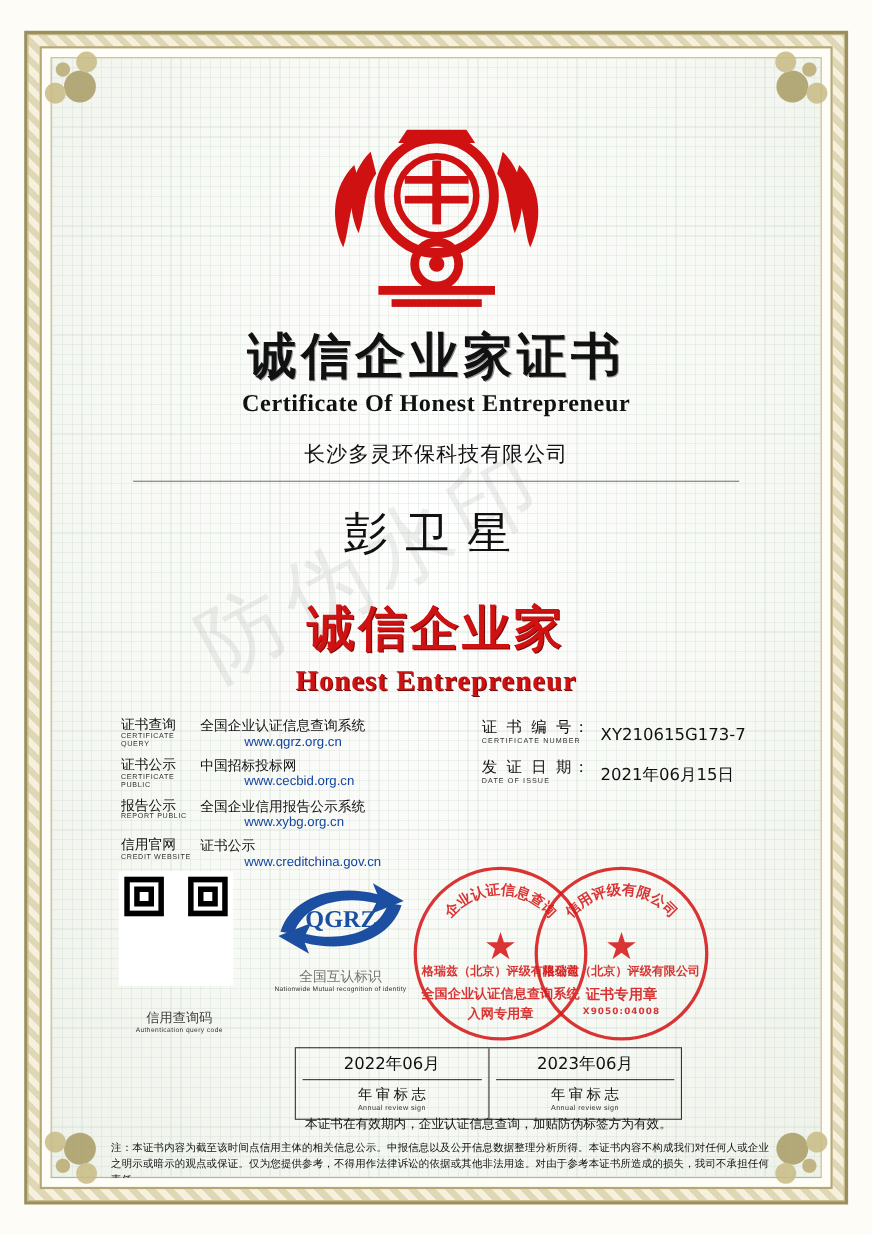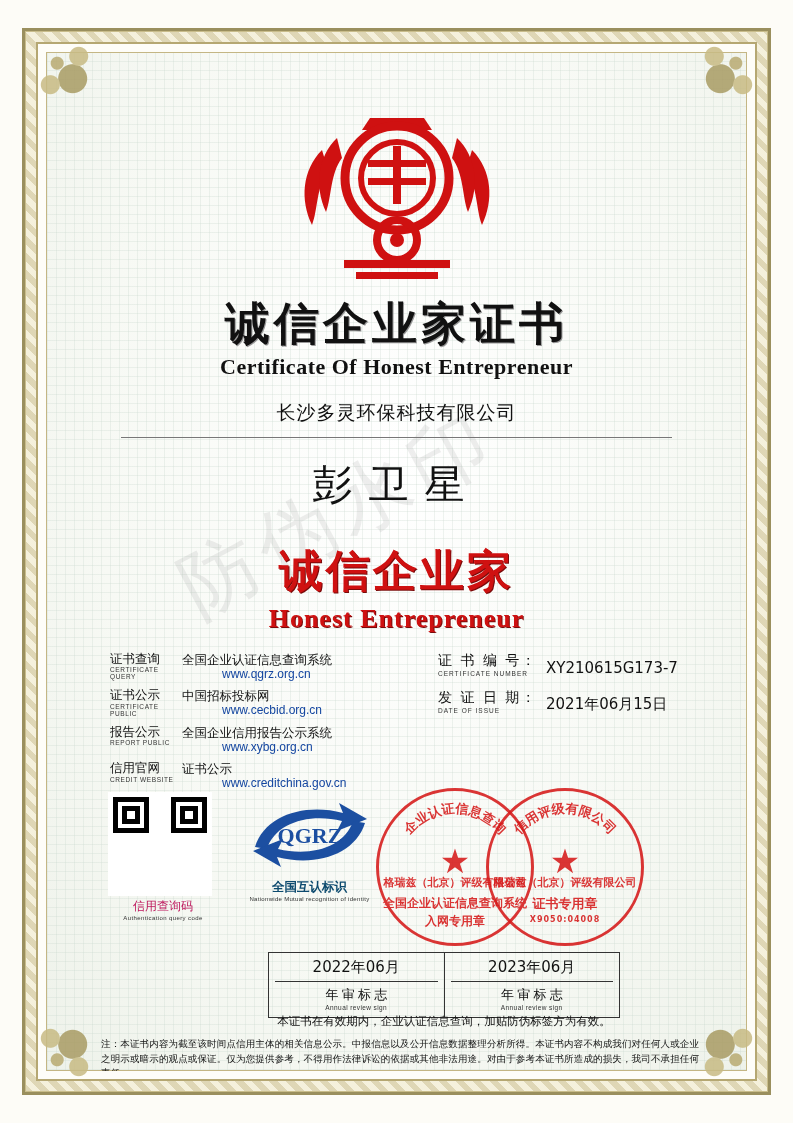--- a/index.html
+++ b/index.html
@@ -142,26 +142,26 @@
         repeating-linear-gradient(90deg,#000 0 4px,transparent 4px 9px);
       background-blend-mode:screen;
       border:2px solid #fff;
       position:relative;overflow:hidden;
   }
   .qr:before,.qr:after{
     content:"";position:absolute;width:26px;height:26px;border:5px solid #000;background:#fff;
   }
   .qr:before{left:3px;top:3px;box-shadow:inset 0 0 0 4px #fff, inset 0 0 0 9px #000;}
   .qr:after{right:3px;top:3px;box-shadow:inset 0 0 0 4px #fff, inset 0 0 0 9px #000;}
-  .qr-cn{margin-top:2px;font-size:12px;color:#be185d;text-align:center;font-family:"DejaVu Sans",sans-serif;}
+  .qr-cn{margin-top:21px;font-size:12px;color:#404040;text-align:center;font-family:"DejaVu Sans",sans-serif;}
   .qr-en{font-size:6px;color:#333;text-align:center;letter-spacing:.4px;}
 
   
   .qgrz{position:absolute;left:196px;top:745px;width:135px;text-align:center;}
-  .qgrz-cn{margin-top:4px;font-size:12.5px;color:#0c4a6e;font-family:"DejaVu Sans",sans-serif;font-weight:bold;}
+  .qgrz-cn{margin-top:4px;font-size:12.5px;color:#737373;font-family:"DejaVu Sans",sans-serif;}
   .qgrz-en{font-size:6px;color:#333;letter-spacing:.3px;}
 
   
   .seal{
     position:absolute;border-radius:50%;
     border:3px solid #d61a1a;color:#d61a1a;
     opacity:.88;
   }
   .seal1{left:330px;top:736px;width:152px;height:152px;}
   .seal2{left:440px;top:736px;width:152px;height:152px;}

